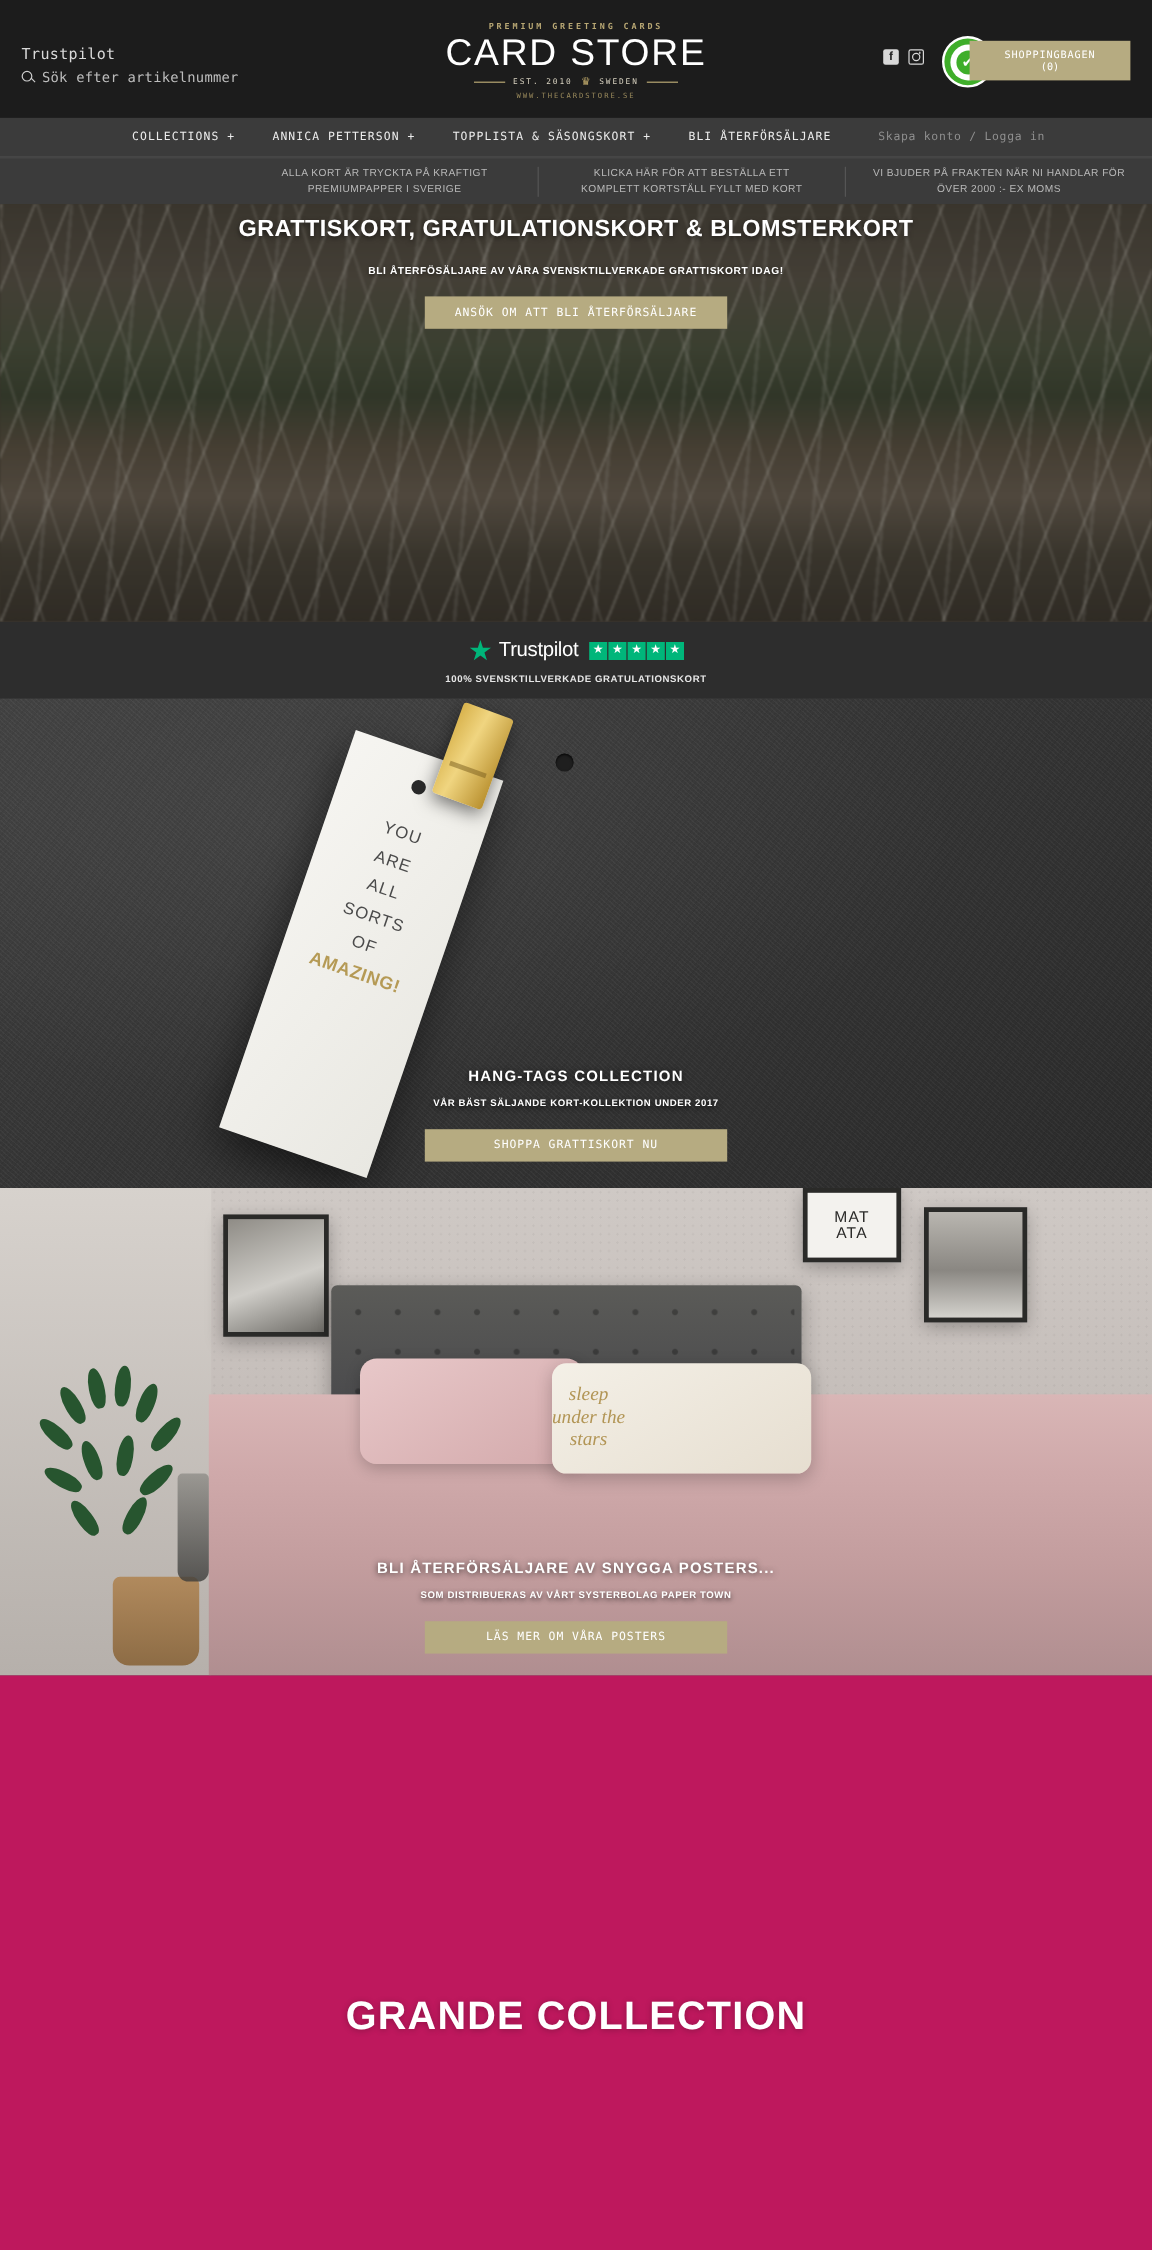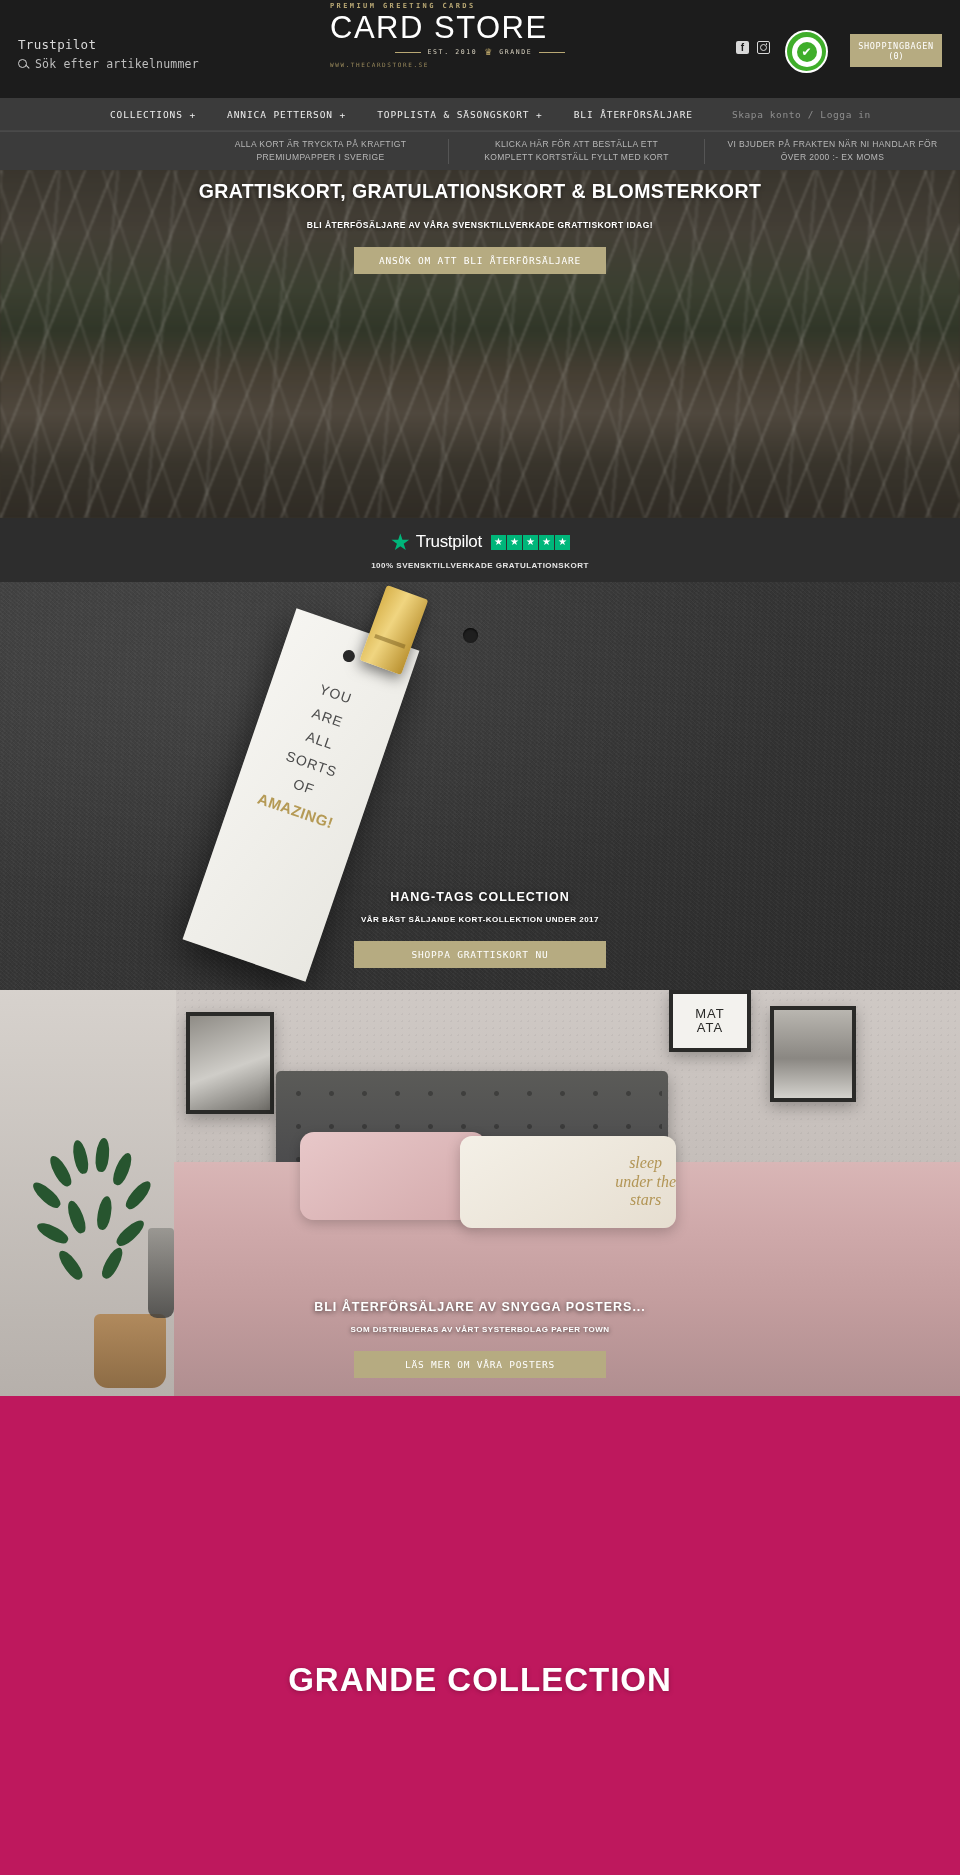--- a/index.html
+++ b/index.html
@@ -36,23 +36,23 @@
   }
   .s-ico::after {
     content: ""; position: absolute; left: 6.5px; top: 7px;
     width: 4.5px; height: 1.2px; background: #cfcfcf;
     transform: rotate(45deg);
   }
   .s-ph { color: #bdbdbd; font-size: 11.5px; font-family: "DejaVu Sans Mono", monospace; letter-spacing: .2px; }
 
   .logo {
     position: absolute;
-    left: 50%; top: 2px;
+    left: 50%; top: 18px;
     transform: translateX(-50%);
-    text-align: left;
+    text-align: center;
     width: 300px;
   }
   .logo-kicker {
     color: #b9a874;
     font-size: 7px;
     letter-spacing: 2.4px;
     font-weight: bold;
     font-family: "DejaVu Sans Mono", monospace;
     margin-bottom: 2px;
   }
@@ -111,21 +111,21 @@
     background: #fff;
     display: flex; align-items: center; justify-content: center;
   }
   .trustbadge .chk {
     width: 20px; height: 20px; border-radius: 50%;
     background: #3fae2a; color: #fff;
     font-size: 12px; display: flex; align-items: center; justify-content: center;
   }
   .bag {
     position: absolute; right: 18px; top: 34px;
-    width: 92px; height: 33px;
+    width: 134px; height: 33px;
     background: #b6ab81;
     display: flex; flex-direction: column;
     align-items: center; justify-content: center;
     color: #fff;
   }
   .bag .l1 { font-size: 8.5px; letter-spacing: .7px; font-family: "DejaVu Sans Mono", monospace; }
   .bag .l2 { font-size: 8.5px; font-family: "DejaVu Sans Mono", monospace; }
 
   
   .navbar {
@@ -336,21 +336,21 @@
     position: absolute; left: 300px; top: 142px;
     width: 186px; height: 88px; border-radius: 14px;
     background: linear-gradient(150deg,#e8c8c9,#d3a9ab);
     box-shadow: 0 4px 12px rgba(0,0,0,.2);
   }
   .pil-r {
     position: absolute; left: 460px; top: 146px;
     width: 216px; height: 92px; border-radius: 12px;
     background: linear-gradient(150deg,#f4f0e7,#e6ded0);
     box-shadow: 0 4px 14px rgba(0,0,0,.22);
-    display: flex; align-items: center; justify-content: flex-end; padding-left: 40px;
+    display: flex; align-items: center; justify-content: flex-start;
   }
   .pil-r .script {
     color: #b29555; font-size: 16px; line-height: 1.15;
     text-align: center; font-style: italic;
     font-family: "Liberation Serif", serif;
   }
   .plant {
     position: absolute; left: 36px; top: 148px;
     width: 180px; height: 200px;
   }
@@ -399,21 +399,21 @@
     <span class="s-ph">Sök efter artikelnummer</span>
   </div>
 
   <div class="logo">
     <div class="logo-kicker">PREMIUM GREETING CARDS</div>
     <div class="logo-main">CARD STORE</div>
     <div class="logo-est">
       <span class="bar"></span>
       <span class="txt">EST. 2010</span>
       <span class="crown">♛</span>
-      <span class="txt">GRANDE</span>
+      <span class="txt">SWEDEN</span>
       <span class="bar"></span>
     </div>
     <div class="logo-url">WWW.THECARDSTORE.SE</div>
   </div>
 
   <div class="social">
     <span class="soc fb">f</span>
     <span class="soc ig"></span>
   </div>
 

